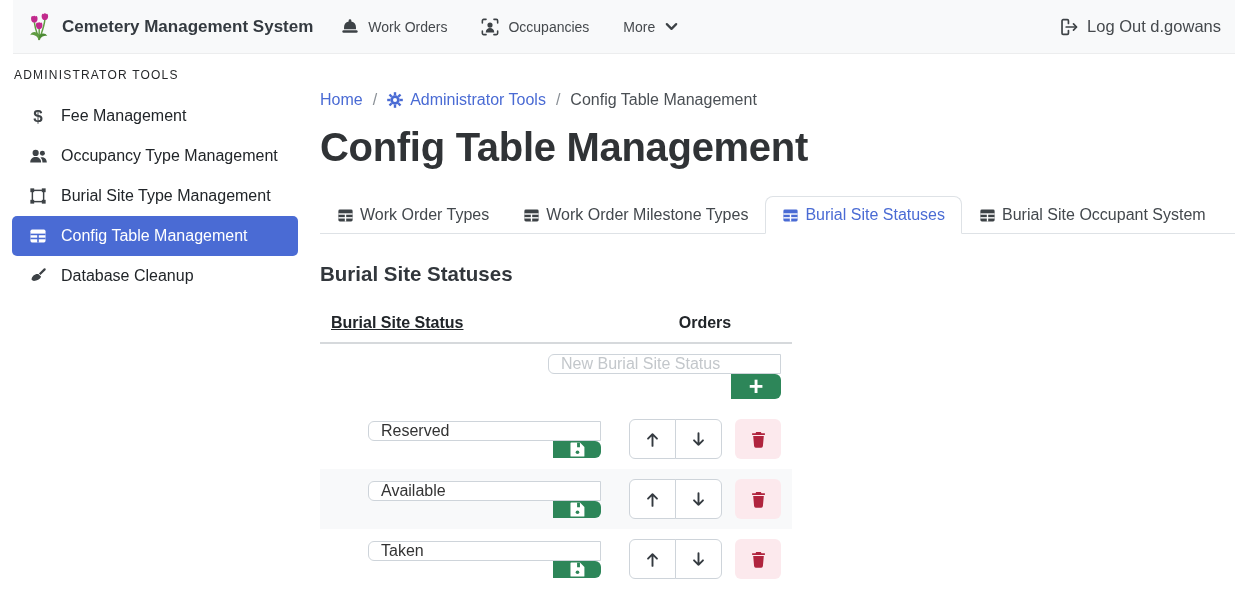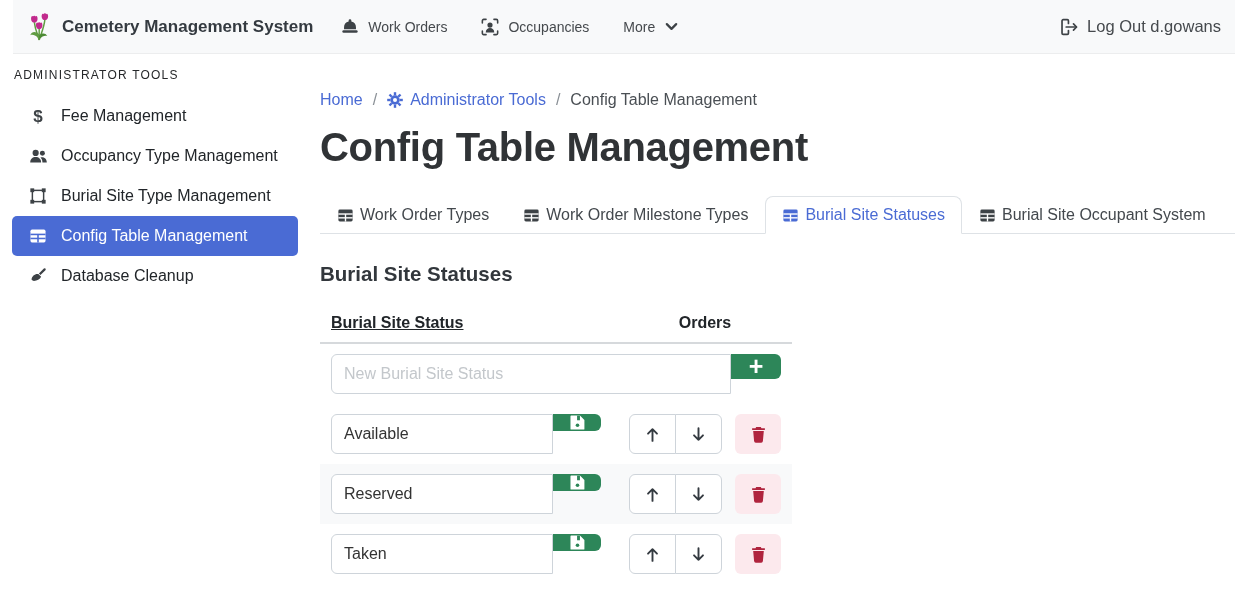--- a/index.html
+++ b/index.html
@@ -55,21 +55,21 @@
 
   
   table.status-table{margin-top:20px;width:472px;border-collapse:collapse;}
   .status-table th{font-size:16px;font-weight:700;color:#212529;padding:8px 11px 10px 11px;}
   .status-table th.col-status{text-align:left;width:298px;text-decoration:underline;}
   .status-table th.col-options{text-align:center;width:174px;}
   .status-table thead tr{border-bottom:2px solid #d6d9dc;}
   .status-table td{padding:10px 11px;vertical-align:middle;}
   tbody.rows tr:nth-child(even){background:var(--stripe);}
 
-  .igroup{display:flex;align-items:flex-start;}
+  .igroup{display:flex;align-items:flex-end;flex-direction:column;}
   .igroup input{height:40px;border:1px solid var(--input-border);border-radius:6px 0 0 6px;
     padding:0 12px;font-size:16px;color:#333;font-family:inherit;outline:none;flex:1;min-width:0;}
   .igroup input::placeholder{color:#c3c7cb;}
   .btn{display:flex;align-items:center;justify-content:center;cursor:pointer;border:none;}
   .btn-add{width:50px;background:var(--success);border-radius:0 6px 6px 0;color:#fff;
     font-size:25px;font-weight:700;line-height:1;}
   .btn-save{width:48px;background:var(--success);border-radius:0 6px 6px 0;}
   .row-group{width:270px;}
   .options-cell{display:flex;align-items:center;justify-content:center;gap:13px;}
   .updown{display:flex;}
@@ -331,21 +331,21 @@
                 <span>+</span>
               </button>
             </div>
           </td>
         </tr>
       </tbody>
       <tbody class="rows">
         <tr>
           <td>
             <div class="igroup row-group">
-              <input type="text" value="Available" style="">
+              <input type="text" value="Reserved" style="">
               <button class="btn btn-save">
                 <span>
                   <svg width="17" height="17" viewBox="0 0 16 16">
                     <path d="M2 1.5 H10.3 L14.5 5.7 V14 a.6.6 0 0 1-.6.6 H2 a.6.6 0 0 1-.6-.6 V2.1 a.6.6 0 0 1 .6-.6 Z" fill="#fff"></path>
                     <rect x="7.6" y="1.5" width="2.7" height="4.4" fill="#2d8659"></rect>
                     <circle cx="8" cy="10.6" r="1.7" fill="#2d8659"></circle>
                   </svg>
                 </span>
               </button>
             </div>
@@ -375,21 +375,21 @@
                     <path d="M3 4.8 h10 l-.85 9.4 a1.6 1.6 0 0 1-1.6 1.45 H5.45 a1.6 1.6 0 0 1-1.6-1.45 Z"></path>
                   </svg>
                 </span>
               </button>
             </div>
           </td>
         </tr>
         <tr>
           <td>
             <div class="igroup row-group">
-              <input type="text" value="Reserved" style="">
+              <input type="text" value="Available" style="">
               <button class="btn btn-save">
                 <span>
                   <svg width="17" height="17" viewBox="0 0 16 16">
                     <path d="M2 1.5 H10.3 L14.5 5.7 V14 a.6.6 0 0 1-.6.6 H2 a.6.6 0 0 1-.6-.6 V2.1 a.6.6 0 0 1 .6-.6 Z" fill="#fff"></path>
                     <rect x="7.6" y="1.5" width="2.7" height="4.4" fill="#2d8659"></rect>
                     <circle cx="8" cy="10.6" r="1.7" fill="#2d8659"></circle>
                   </svg>
                 </span>
               </button>
             </div>

